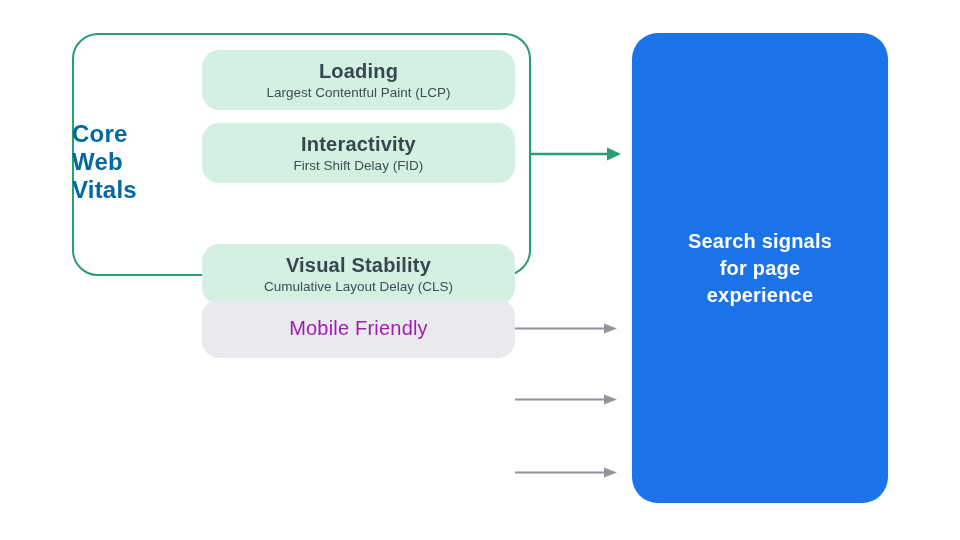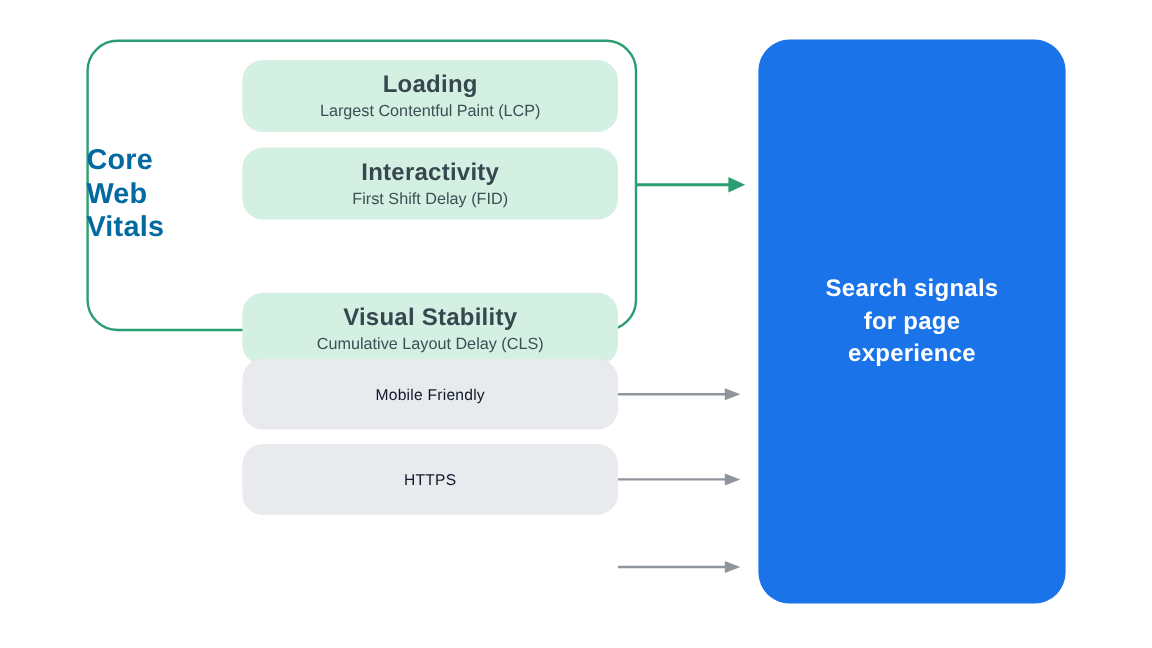--- a/index.html
+++ b/index.html
@@ -55,23 +55,23 @@
     letter-spacing: 0.2px;
   }
   .pill-subtitle {
     font-size: 13.5px;
     font-weight: 400;
     color: #3f4d54;
     line-height: 17px;
     margin-top: 1px;
   }
   .gray-label {
-    font-size: 13px;
+    font-size: 20px;
     font-weight: 500;
-    color: #0f172a;
+    color: #a21caf;
     letter-spacing: 0.2px;
   }
 
   #cwv-pill-1 { top: 50px;  }
   #cwv-pill-2 { top: 123px; }
   #cwv-pill-3 { top: 212px; margin-top: 32px; }
 
   #signal-pill-1 { top: 299px; }
   #signal-pill-2 { top: 370px; }
   #signal-pill-3 { top: 442px; }
@@ -127,23 +127,20 @@
 
   <svg class="arrow" style="left:530px; top:144px;" width="92" height="20" viewBox="0 0 92 20">
     <line x1="0" y1="10" x2="78" y2="10" stroke="#2a9e70" stroke-width="2.5"></line>
     <polygon points="77,3.5 91,10 77,16.5" fill="#2a9e70"></polygon>
   </svg>
 
   <div id="signal-pill-1" class="abs pill pill-gray">
     <div class="gray-label">Mobile Friendly</div>
   </div>
 
-  <div id="signal-pill-2" class="abs pill pill-gray">
-    <div class="gray-label">HTTPS</div>
-  </div>
 
 
   <svg class="arrow" style="left:515px; top:320px;" width="103" height="17" viewBox="0 0 103 17">
     <line x1="0" y1="8.5" x2="90" y2="8.5" stroke="#8f959b" stroke-width="2"></line>
     <polygon points="89,3.5 102,8.5 89,13.5" fill="#8f959b"></polygon>
   </svg>
 
   <svg class="arrow" style="left:515px; top:391px;" width="103" height="17" viewBox="0 0 103 17">
     <line x1="0" y1="8.5" x2="90" y2="8.5" stroke="#8f959b" stroke-width="2"></line>
     <polygon points="89,3.5 102,8.5 89,13.5" fill="#8f959b"></polygon>

